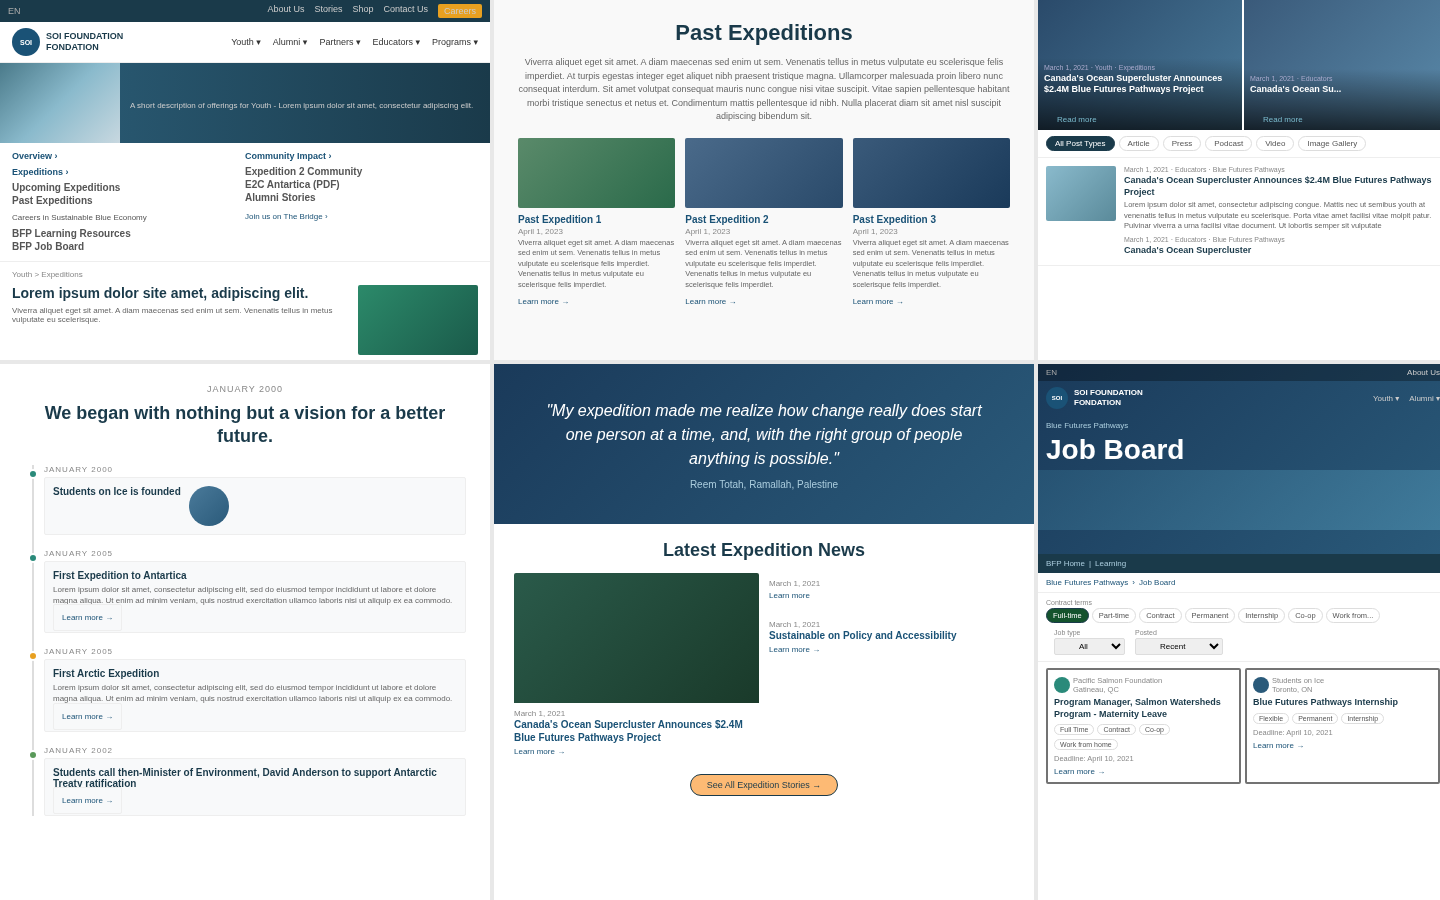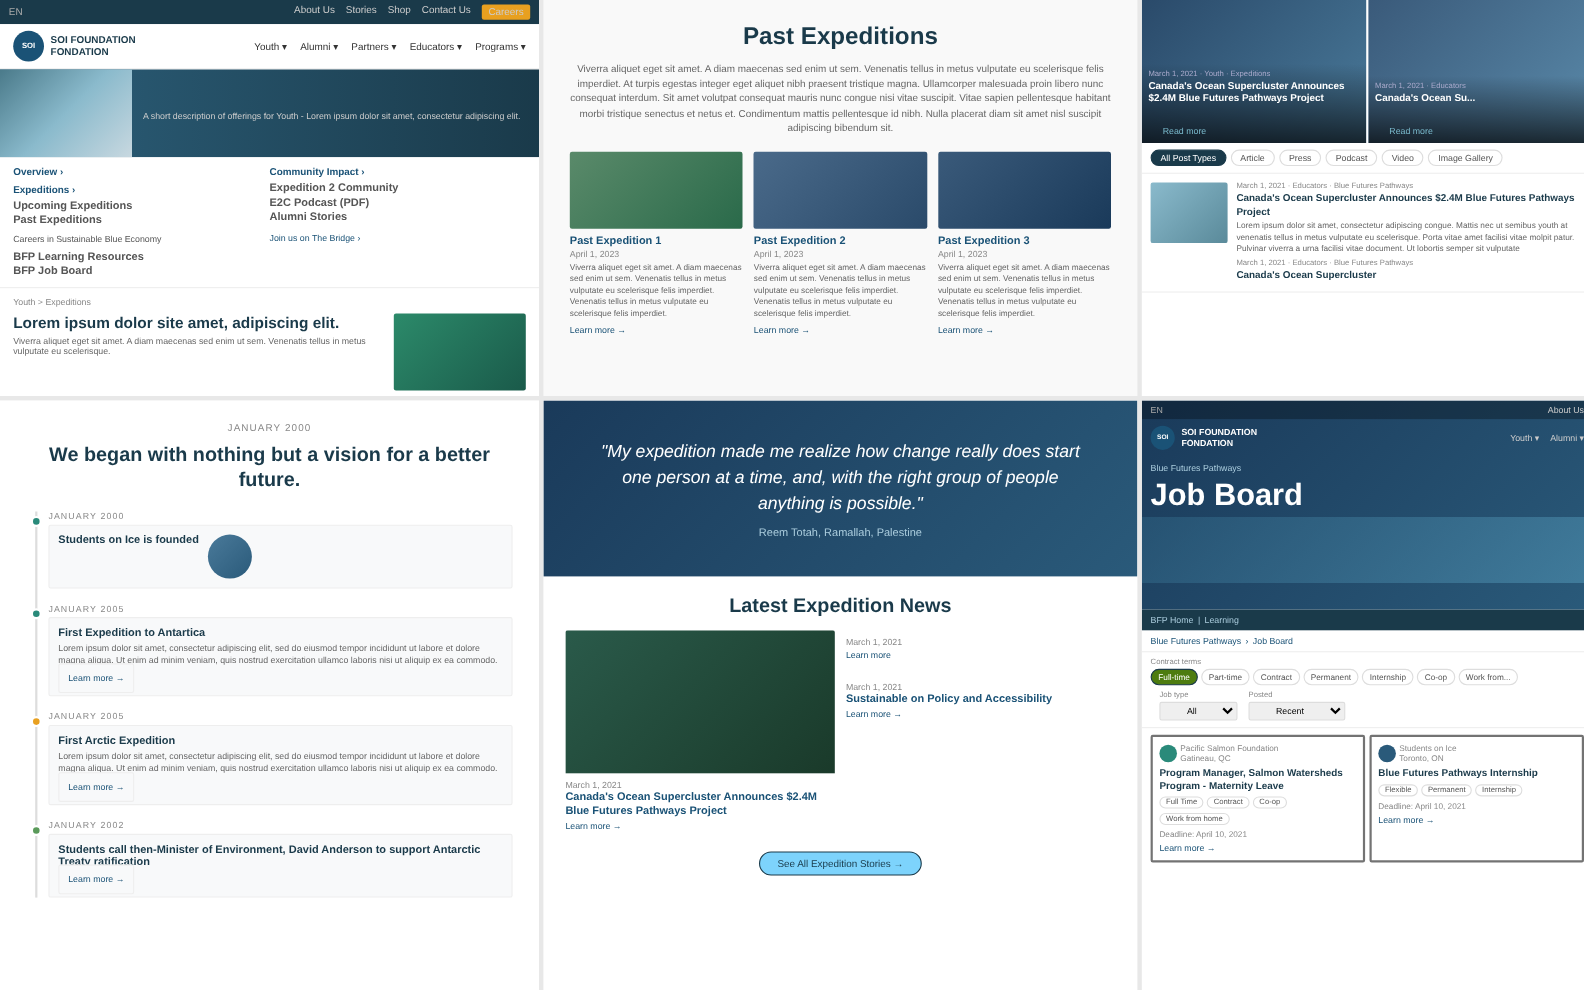--- a/index.html
+++ b/index.html
@@ -107,21 +107,21 @@
     .p5-news-title { font-size: 18px; font-weight: bold; color: #1a3a4a; text-align: center; margin-bottom: 12px; }
     .p5-news-grid { display: grid; grid-template-columns: 1fr 1fr; gap: 10px; }
     .p5-news-card { overflow: hidden; border-radius: 2px; }
     .p5-news-img { width: 100%; height: 80px; }
     .p5-news-img-1 { background: linear-gradient(135deg, #2a5a4a, #1a3a2a); }
     .p5-news-content { padding: 6px 0; }
     .p5-news-meta { font-size: 8px; color: #888; }
     .p5-news-card-title { font-size: 10px; font-weight: bold; color: #1a5276; line-height: 1.3; }
     .p5-news-link { font-size: 8px; color: #1a5276; cursor: pointer; margin-top: 3px; }
     .p5-see-all { text-align: center; margin-top: 12px; }
-    .p5-see-all-btn { font-size: 9px; border: 1px solid #1a3a4a; padding: 5px 16px; border-radius: 16px; cursor: pointer; color: #1a3a4a; background: #7dd3fc; }
+    .p5-see-all-btn { font-size: 9px; border: 1px solid #1a3a4a; padding: 5px 16px; border-radius: 16px; cursor: pointer; color: #1a3a4a; background: #fdba74; }
 
     
     #p6 { grid-column: 3; grid-row: 2; background: #fff; overflow: hidden; }
     .p6-inner { height: 100%; overflow: hidden; }
     .p6-hero { height: 190px; background: linear-gradient(135deg, #1a3a5a, #2a5a7a); position: relative; overflow: hidden; }
     .p6-hero-nav { background: rgba(0,0,0,0.3); display: flex; align-items: center; padding: 4px 8px; gap: 8px; }
     .p6-hero-nav-lang { color: #aaa; font-size: 8px; }
     .p6-hero-nav-links { display: flex; gap: 8px; margin-left: auto; }
     .p6-hero-nav-links span { color: #ccc; font-size: 8px; cursor: pointer; }
     .p6-hero-logo-row { display: flex; align-items: center; gap: 6px; padding: 6px 8px; }
@@ -136,21 +136,21 @@
     .p6-subnav { background: #1a3a4a; display: flex; align-items: center; padding: 5px 8px; }
     .p6-subnav span { color: #aaccdd; font-size: 8px; cursor: pointer; }
     .p6-subnav-sep { color: #555; margin: 0 4px; font-size: 8px; }
     .p6-breadcrumb { padding: 5px 8px; font-size: 8px; color: #888; display: flex; gap: 4px; border-bottom: 1px solid #eee; }
     .p6-breadcrumb span { cursor: pointer; color: #1a5276; }
     .p6-filters { padding: 6px 8px; display: flex; gap: 6px; flex-wrap: wrap; border-bottom: 1px solid #eee; }
     .p6-filter-group { display: flex; flex-direction: column; }
     .p6-filter-label { font-size: 7px; color: #888; margin-bottom: 2px; }
     .p6-filter-tags { display: flex; gap: 3px; flex-wrap: wrap; }
     .p6-filter-tag { font-size: 7.5px; padding: 2px 6px; border-radius: 10px; border: 1px solid #ddd; color: #555; cursor: pointer; }
-    .p6-filter-tag.active { background: #4d7c0f; color: #fff; border-color: #1a3a4a; }
+    .p6-filter-tag.active { background: #14532d; color: #fff; border-color: #1a3a4a; }
     .p6-filter-select { font-size: 8px; border: 1px solid #ddd; padding: 2px 20px; border-radius: 2px; }
     .p6-job-cards { display: flex; gap: 4px; padding: 6px 8px; overflow: hidden; }
     .p6-job-card { flex: 1; border: 2px solid #737373; border-radius: 2px; padding: 6px; overflow: hidden; }
     .p6-job-org { font-size: 8px; color: #888; display: flex; gap: 3px; align-items: center; }
     .p6-job-org-dot { width: 16px; height: 16px; border-radius: 50%; background: #2a8a7a; flex-shrink: 0; }
     .p6-job-org-dot2 { background: #2a5a7a; }
     .p6-job-org-info { font-size: 7.5px; color: #888; }
     .p6-job-title { font-size: 9px; font-weight: bold; color: #1a3a4a; margin-top: 3px; line-height: 1.3; }
     .p6-job-tags { display: flex; gap: 3px; flex-wrap: wrap; margin-top: 4px; }
     .p6-job-tag { font-size: 7px; padding: 1px 5px; border-radius: 8px; border: 1px solid #ddd; color: #555; }
@@ -205,21 +205,21 @@
       <h4 style="margin-top:6px; font-size:8px; color:#555; font-weight:normal; line-height:1.3;">Careers in Sustainable Blue Economy</h4>
       <ul>
         <li>BFP Learning Resources</li>
         <li>BFP Job Board</li>
       </ul>
     </div>
     <div class="p1-dropdown-col">
       <h4>Community Impact ›</h4>
       <ul>
         <li>Expedition 2 Community</li>
-        <li>E2C Podcast (PDF)</li>
+        <li>E2C Antartica (PDF)</li>
         <li>Alumni Stories</li>
       </ul>
       <div class="p1-dropdown-col link-arrow" style="margin-top:8px">Join us on The Bridge ›</div>
     </div>
   </div>
   <div class="p1-content">
     <div class="p1-breadcrumb">Youth &gt; Expeditions</div>
     <div class="p1-content-body">
       <div class="p1-content-text">
         <h2>Lorem ipsum dolor site amet, adipiscing elit.</h2>

